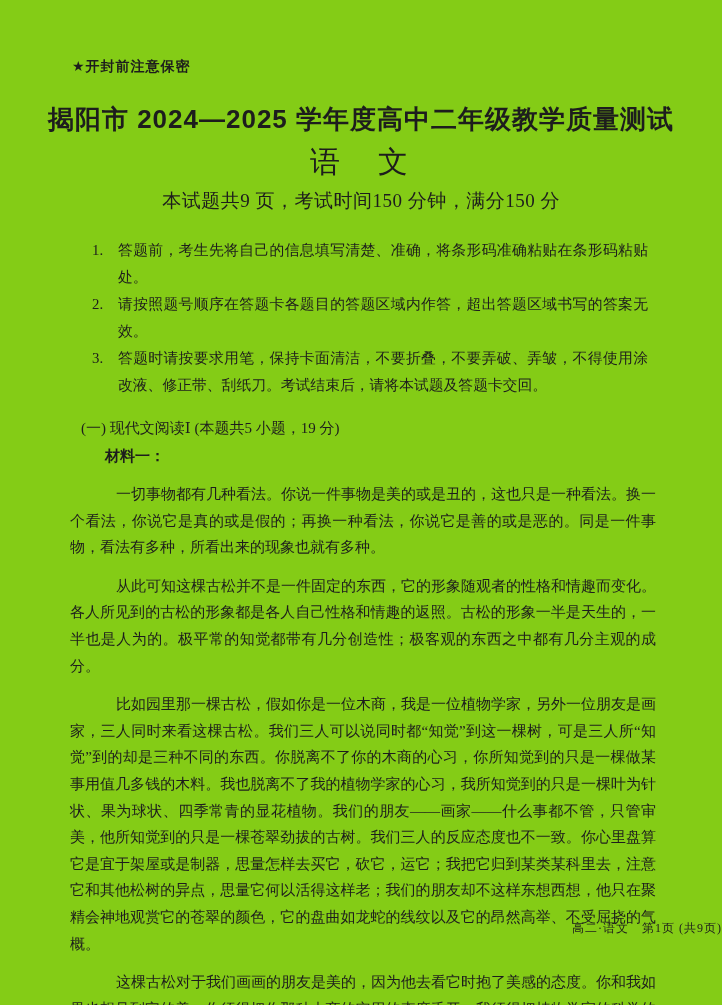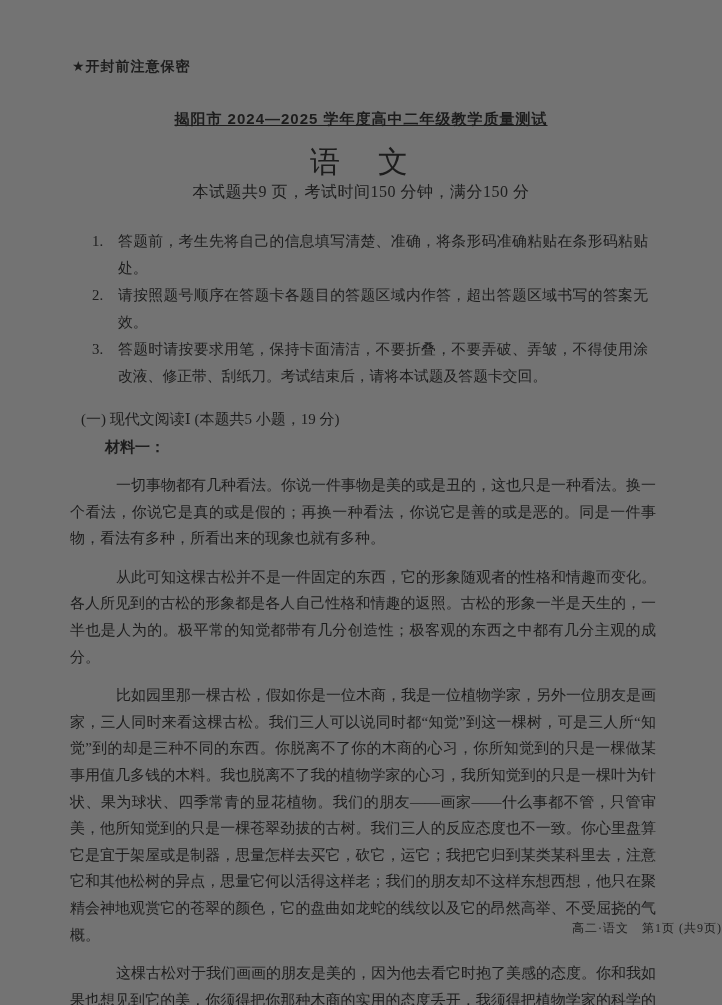--- a/index.html
+++ b/index.html
@@ -1,40 +1,40 @@
 <!DOCTYPE html>
 <html><head>
 <meta charset="utf-8">
 <style>
   html,body{margin:0;padding:0;background:#e8e8e8;}
   .page{
     position:relative;
     width:722px;height:1005px;
     margin:0 auto;
-    background:#737373;
+    background:#84cc16;
     color:#1d1d1d;
     font-family:"Liberation Serif","DejaVu Serif",serif;
     overflow:hidden;
     box-sizing:border-box;
   }
   .security{
     position:absolute;top:58px;left:72px;
     font-family:"Liberation Sans","DejaVu Sans",sans-serif;
     font-weight:bold;font-size:14px;letter-spacing:1px;
   }
   .titles{padding-top:106px;text-align:center;}
   .main-title{
     font-family:"Liberation Sans","DejaVu Sans",sans-serif;
-    font-weight:bold;font-size:15px;line-height:26px;letter-spacing:1px;text-decoration:underline;
+    font-weight:bold;font-size:26px;line-height:26px;letter-spacing:1px;
   }
   .subject-title{
     font-family:"Liberation Sans","DejaVu Sans",sans-serif;
     font-weight:normal;font-size:30px;line-height:40px;margin-top:10px;letter-spacing:4px;
   }
-  .exam-info{font-size:16px;line-height:20px;margin-top:0;letter-spacing:0.5px;}
+  .exam-info{font-size:19px;line-height:20px;margin-top:9px;letter-spacing:0.5px;}
   .notice{margin:26px 74px 0 75px;}
   .notice-heading{
     font-family:"Liberation Sans","DejaVu Sans",sans-serif;
     font-weight:bold;font-size:15px;line-height:28px;
   }
   .notice-item{display:flex;font-size:14.8px;line-height:27px;}
   .notice-item .num{flex:0 0 26px;padding-left:17px;box-sizing:content-box;}
   .notice-item .txt{flex:1;text-align:justify;text-justify:inter-ideograph;}
   .section-block{margin-top:16px;}
   .section-heading{

